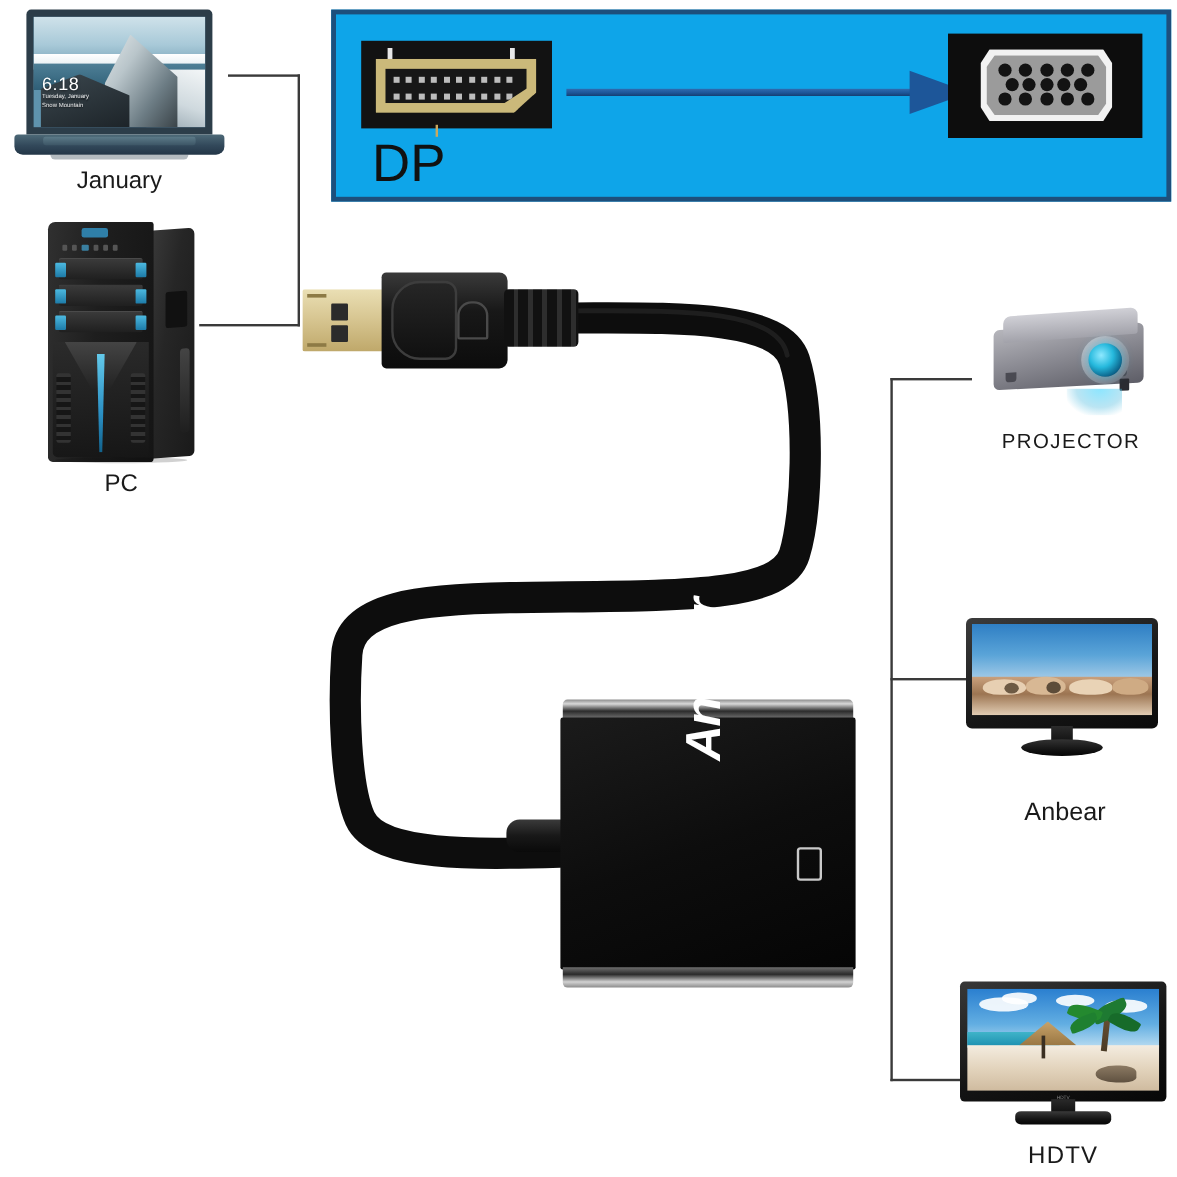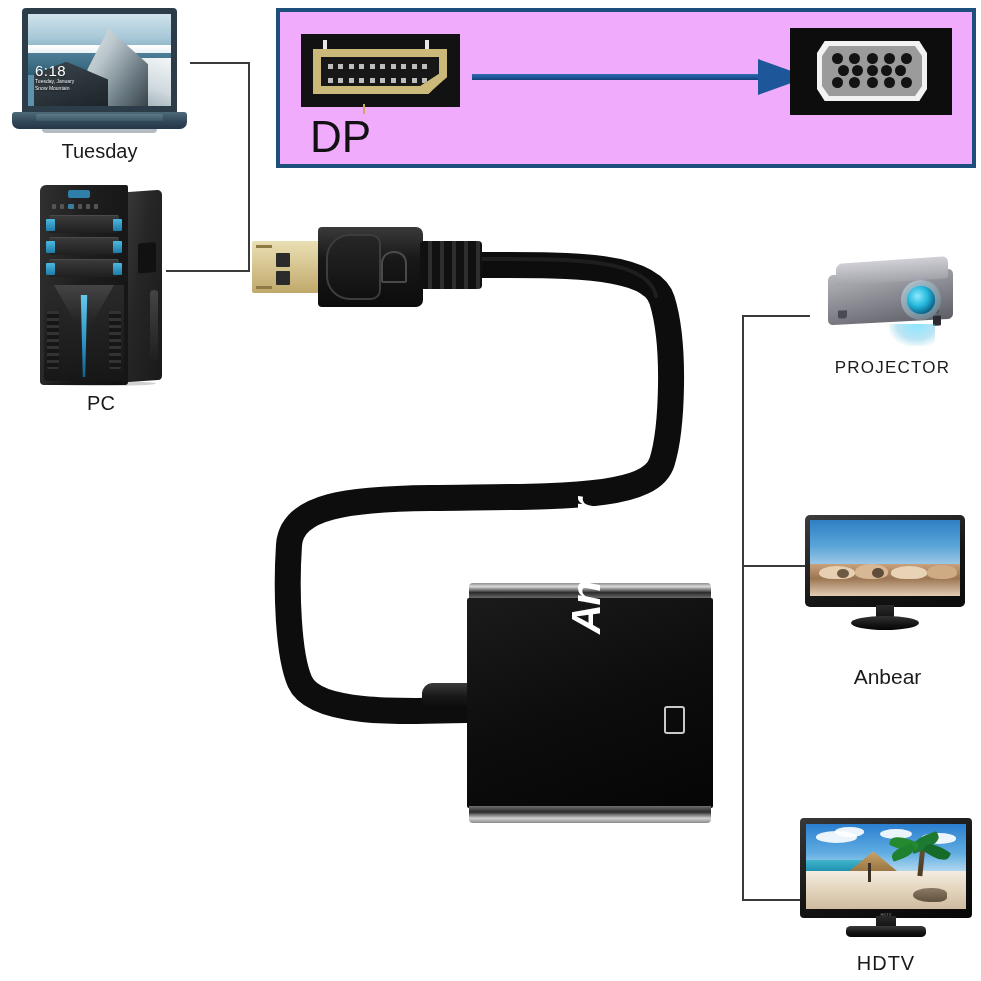--- a/index.html
+++ b/index.html
@@ -22,21 +22,21 @@
 
   
   .line-h { position: absolute; background: #3a3a3a; height: 2px; }
   .line-v { position: absolute; background: #3a3a3a; width: 2px; }
 
   
   #callout-box {
     position: absolute;
     left: 276px; top: 8px; width: 700px; height: 160px;
     border: 4px solid #1d4f7c;
-    background: #f0abfc;
+    background: #0ea5e9;
   }
   
   #dp-port {
     position: absolute; left: 21px; top: 22px; width: 159px; height: 73px;
     background: #121212;
   }
   .dp-tab { position: absolute; width: 4px; height: 11px; background:#e8e8e8; top: 6px; }
   #dp-shell {
     position: absolute; left: 12px; top: 15px; width: 134px; height: 45px;
     border: 3px solid #cbb97a;
@@ -466,21 +466,21 @@
           <div>Tuesday, January</div>
           <div>Snow Mountain</div>
         </div>
       </div>
     </div>
     <div id="lt-base">
         <div id="lt-kbd"></div>
       </div>
     <div id="lt-foot"></div>
   </div>
-  <div class="devlabel" style="left:12px; top:140px; width:175px; font-size:20px;">Tuesday</div>
+  <div class="devlabel" style="left:12px; top:140px; width:175px; font-size:20px;">January</div>
 
   <div id="pc">
     <div id="pc-side">
       <div id="pc-sidevent"></div>
       <div id="pc-sidebar2"></div>
     </div>
     <div id="pc-front">
       <div id="pc-topbadge"></div>
       <div id="pc-btnrow">
         <span class="pc-btn small"></span>

